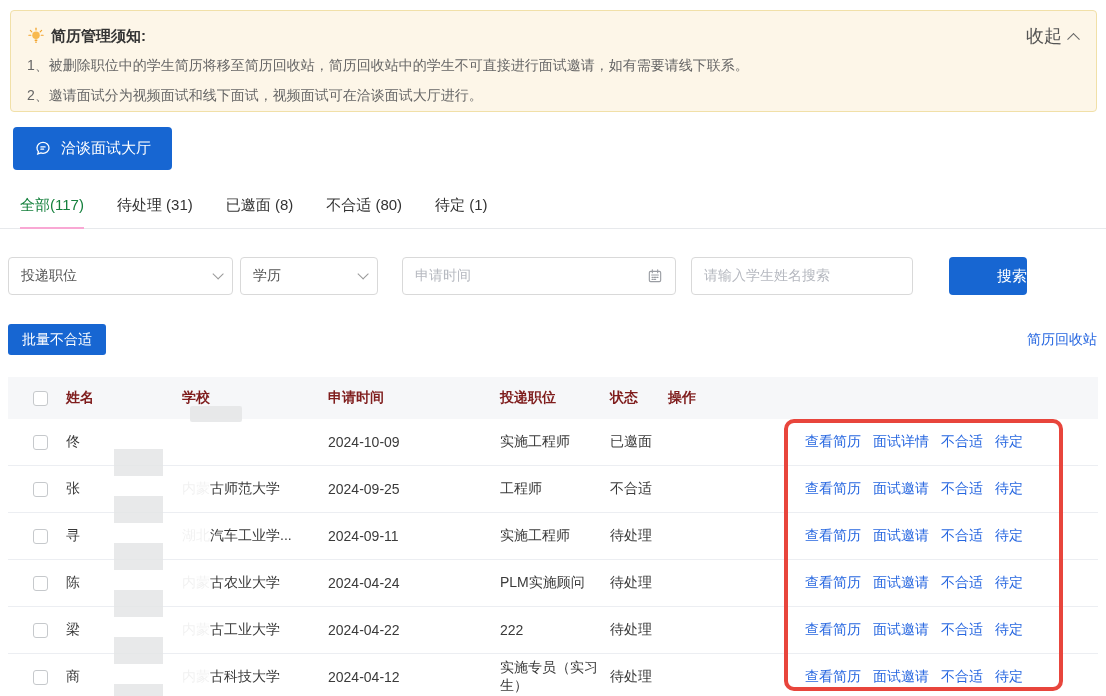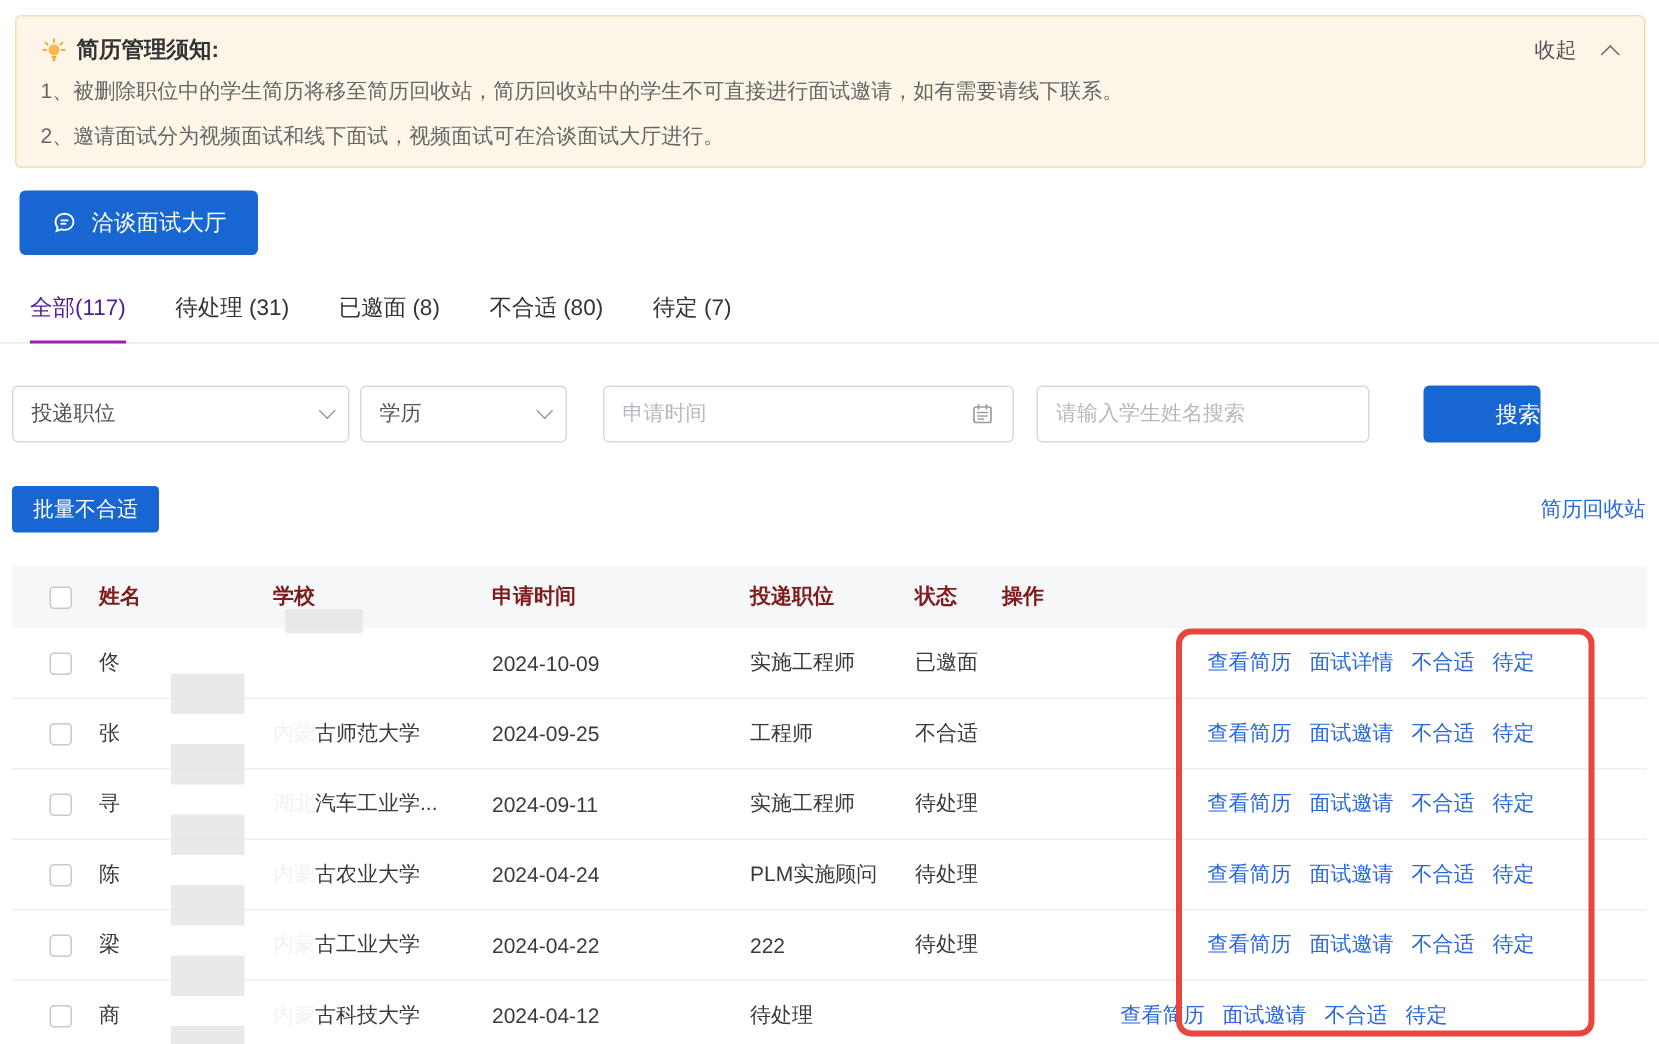--- a/index.html
+++ b/index.html
@@ -10,35 +10,35 @@
     color:#333; font-size:14px;
   }
   
   .notice {
     position:relative; margin:10px 9px 0 10px; height:102px;
     background:#fdf6e8; border:1px solid #f1e0a8; border-radius:4px;
     padding:13px 18px 0 16px;
   }
   .notice-head { display:flex; align-items:center; }
   .notice-title { font-weight:bold; font-size:15px; color:#333; margin-left:6px; }
-  .collapse { margin-left:auto; display:flex; align-items:center; gap:18px; color:#555; cursor:pointer; font-size:14px;padding-left:40px; }
+  .collapse { margin-left:auto; display:flex; align-items:center; gap:7px; color:#555; cursor:pointer; font-size:18px;padding-left:40px; }
   .caret-up { width:9px; height:9px; border-left:1.6px solid #666; border-top:1.6px solid #666; transform:rotate(45deg) translate(2px,2px); }
   .notice-line { color:#666; line-height:26px; margin-top:4px; }
   .notice-line:first-of-type { margin-top:8px; }
   
   .hall-btn {
     margin:15px 0 0 13px; height:43px; padding:0 21px;
     display:inline-flex; align-items:center; gap:9px;
     background:#1766d2; color:#fff; font-size:15px;
     border:none; border-radius:4px; cursor:pointer;font-family:Liberation Mono, monospace;
   }
   
   .tabs { margin-top:26px; padding-left:20px; border-bottom:1px solid #e7e9ec; display:flex; }
   .tab { font-size:15px; color:#333; padding-bottom:12px; margin-right:33px; cursor:pointer; }
-  .tab.active { color:#4c1d95; border-bottom:2px solid #a21caf; margin-bottom:-1px; }
+  .tab.active { color:#15803d; border-bottom:2px solid #f9a8d4; margin-bottom:-1px; }
   
   .filters { margin:28px 0 0 8px; display:flex; align-items:center; }
   .ctrl {
     height:38px; border:1px solid #d9d9d9; border-radius:4px; background:#fff;
     display:flex; align-items:center; padding:0 12px; font-size:14px; cursor:pointer;
   }
   .select1 { width:225px; color:#555; }
   .select2 { width:138px; margin-left:7px; color:#555; }
   .ctrl .grow { flex:1; }
   .caret-down { width:8px; height:8px; border-right:1.6px solid #999; border-bottom:1.6px solid #999; transform:rotate(45deg) translateY(-3px); }
@@ -118,21 +118,21 @@
   </svg>
   <span>洽谈面试大厅</span>
 </button>
 
 
 <div class="tabs">
   <div class="tab active">全部(117)</div>
   <div class="tab">待处理 (31)</div>
   <div class="tab">已邀面 (8)</div>
   <div class="tab">不合适 (80)</div>
-  <div class="tab">待定 (7)</div>
+  <div class="tab">待定 (1)</div>
 </div>
 
 
 <div class="filters">
   <div class="ctrl select1">
     <span class="grow">投递职位</span>
     <span class="caret-down"></span>
   </div>
   <div class="ctrl select2">
     <span class="grow">学历</span>
@@ -244,20 +244,21 @@
       </div>
       <div class="t-grid t-row">
         <div class="c check"><span class="checkbox"></span></div>
         <div class="c name">
           <span>商</span>
           <span class="mask-white"></span>
           <span class="mask-gray"></span>
         </div>
         <div class="c school">内蒙古科技大学</div>
         <div class="c">2024-04-12</div>
+        <div class="c">实施专员（实习生）</div>
         <div class="c">待处理</div>
         <div class="c actions"><a class="op-link">查看简历</a><a class="op-link">面试邀请</a><a class="op-link">不合适</a><a class="op-link">待定</a></div>
       </div>
     </div>
 </div>
 
 
 <div class="red-box"></div>
 
 

